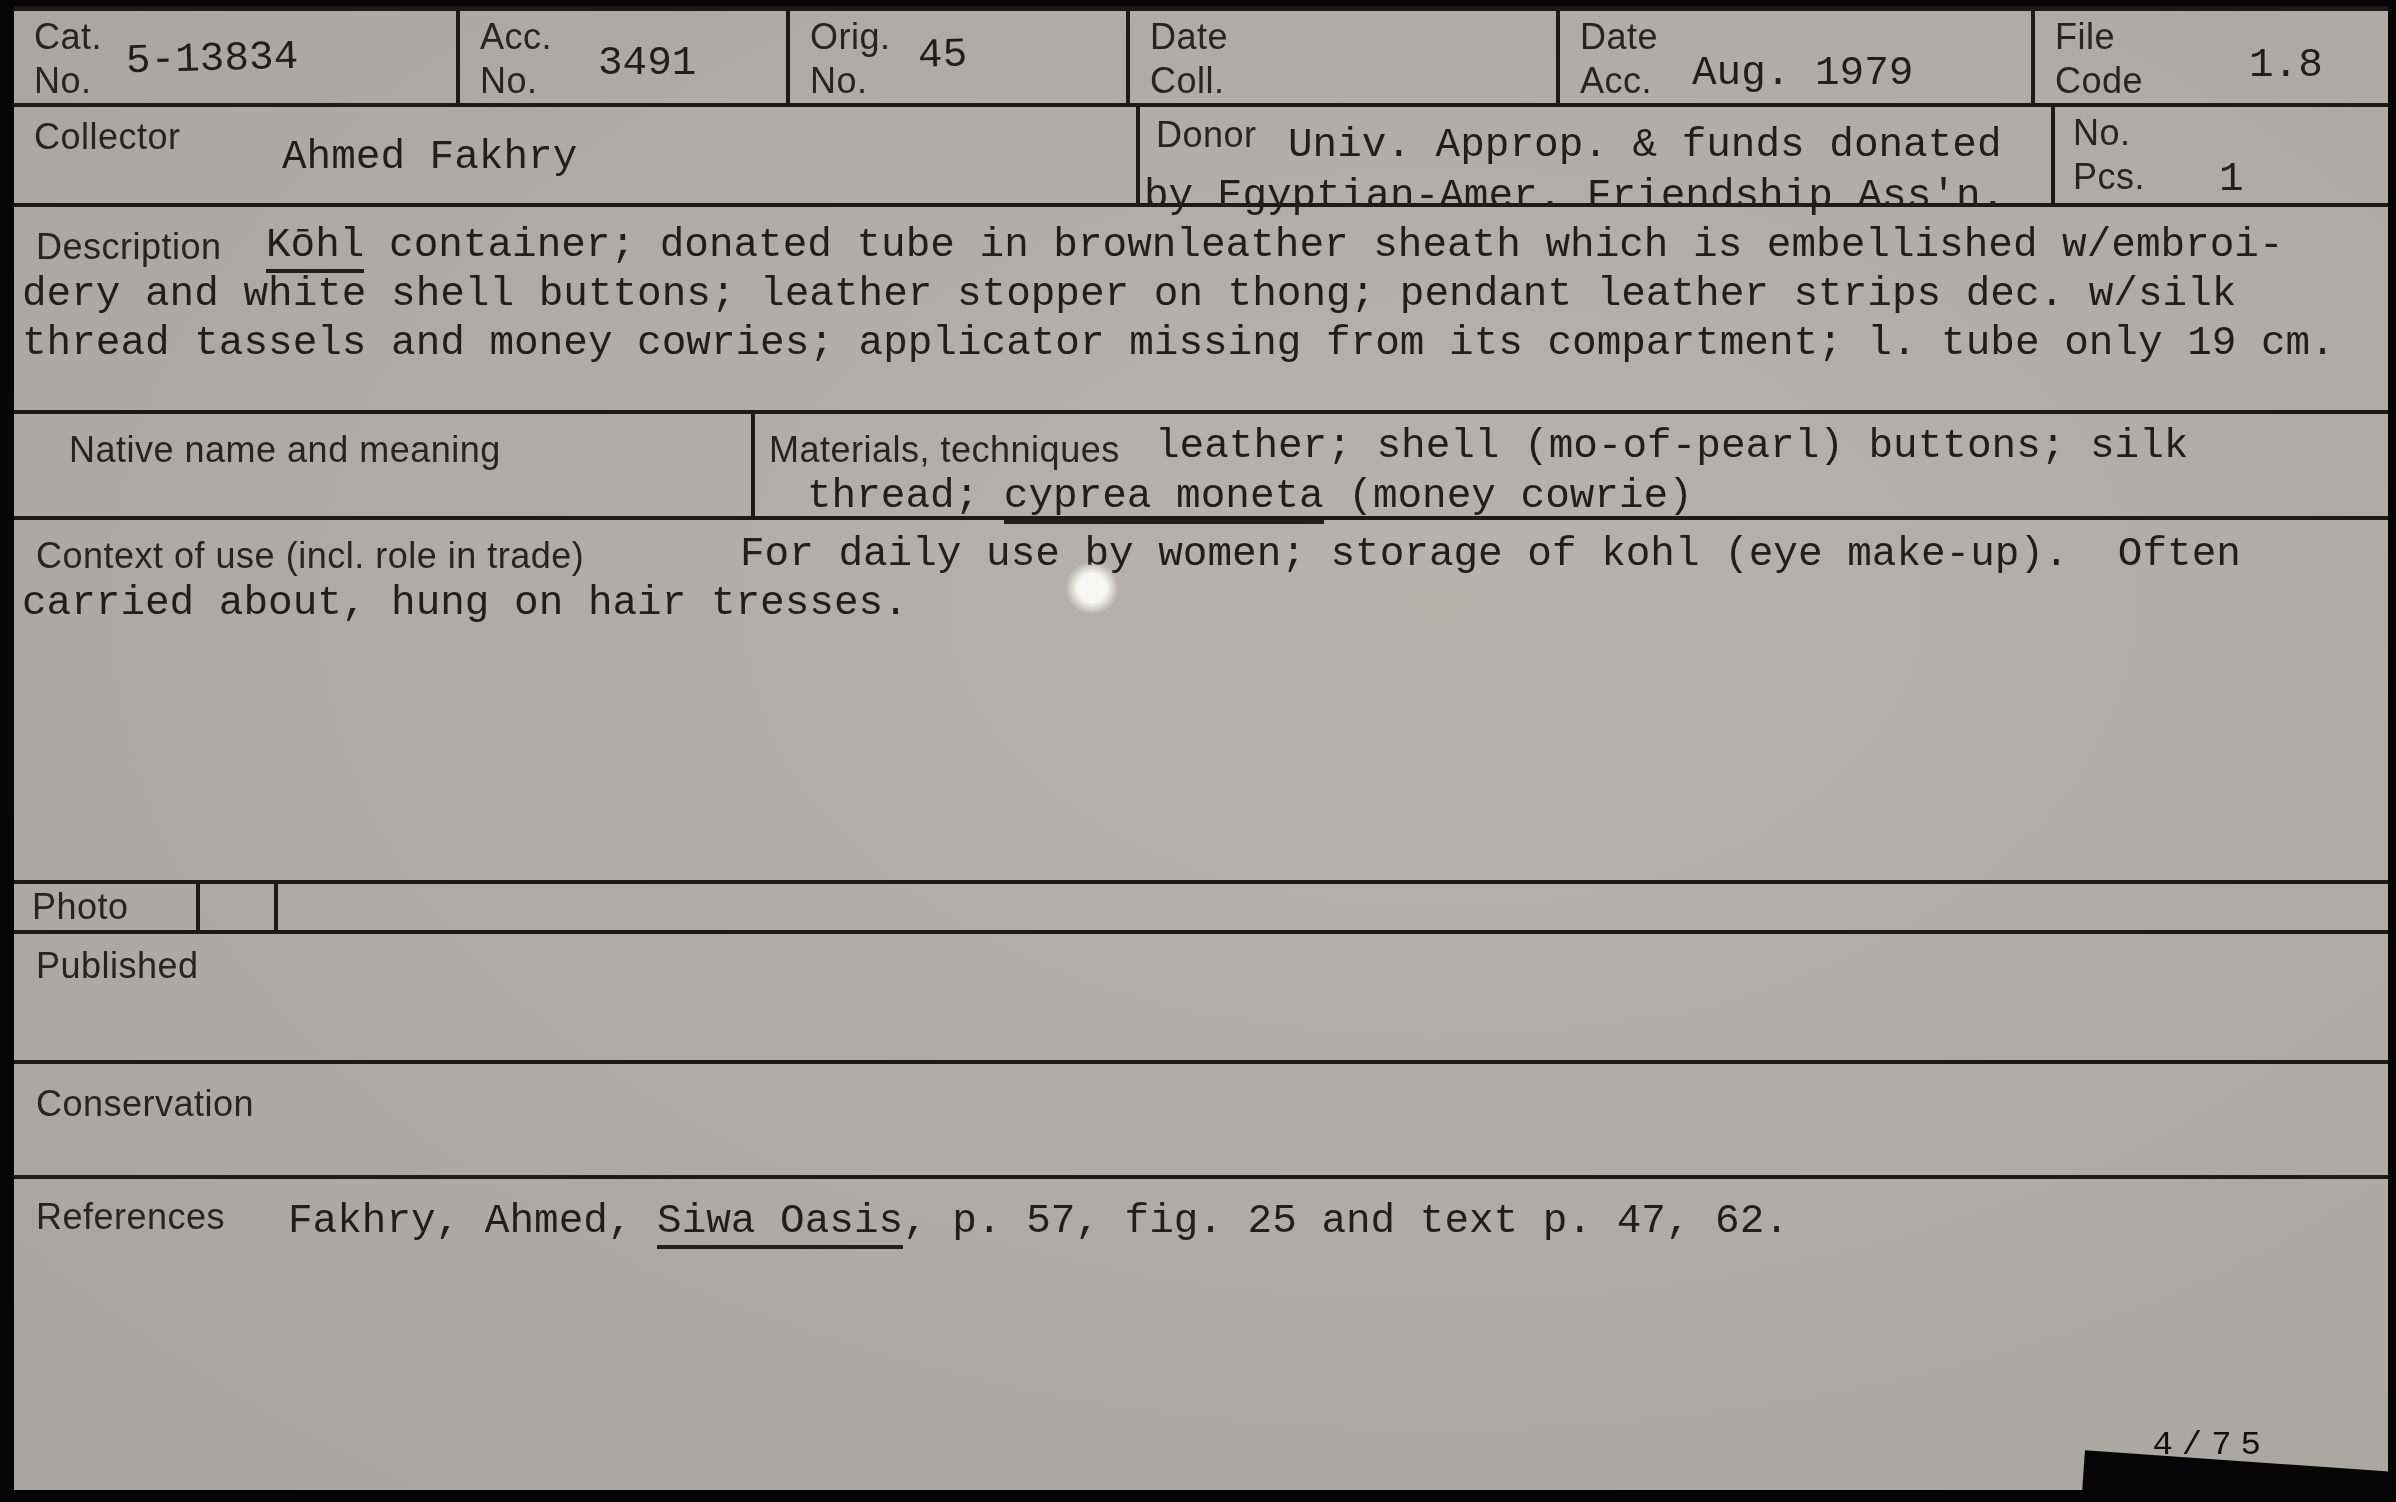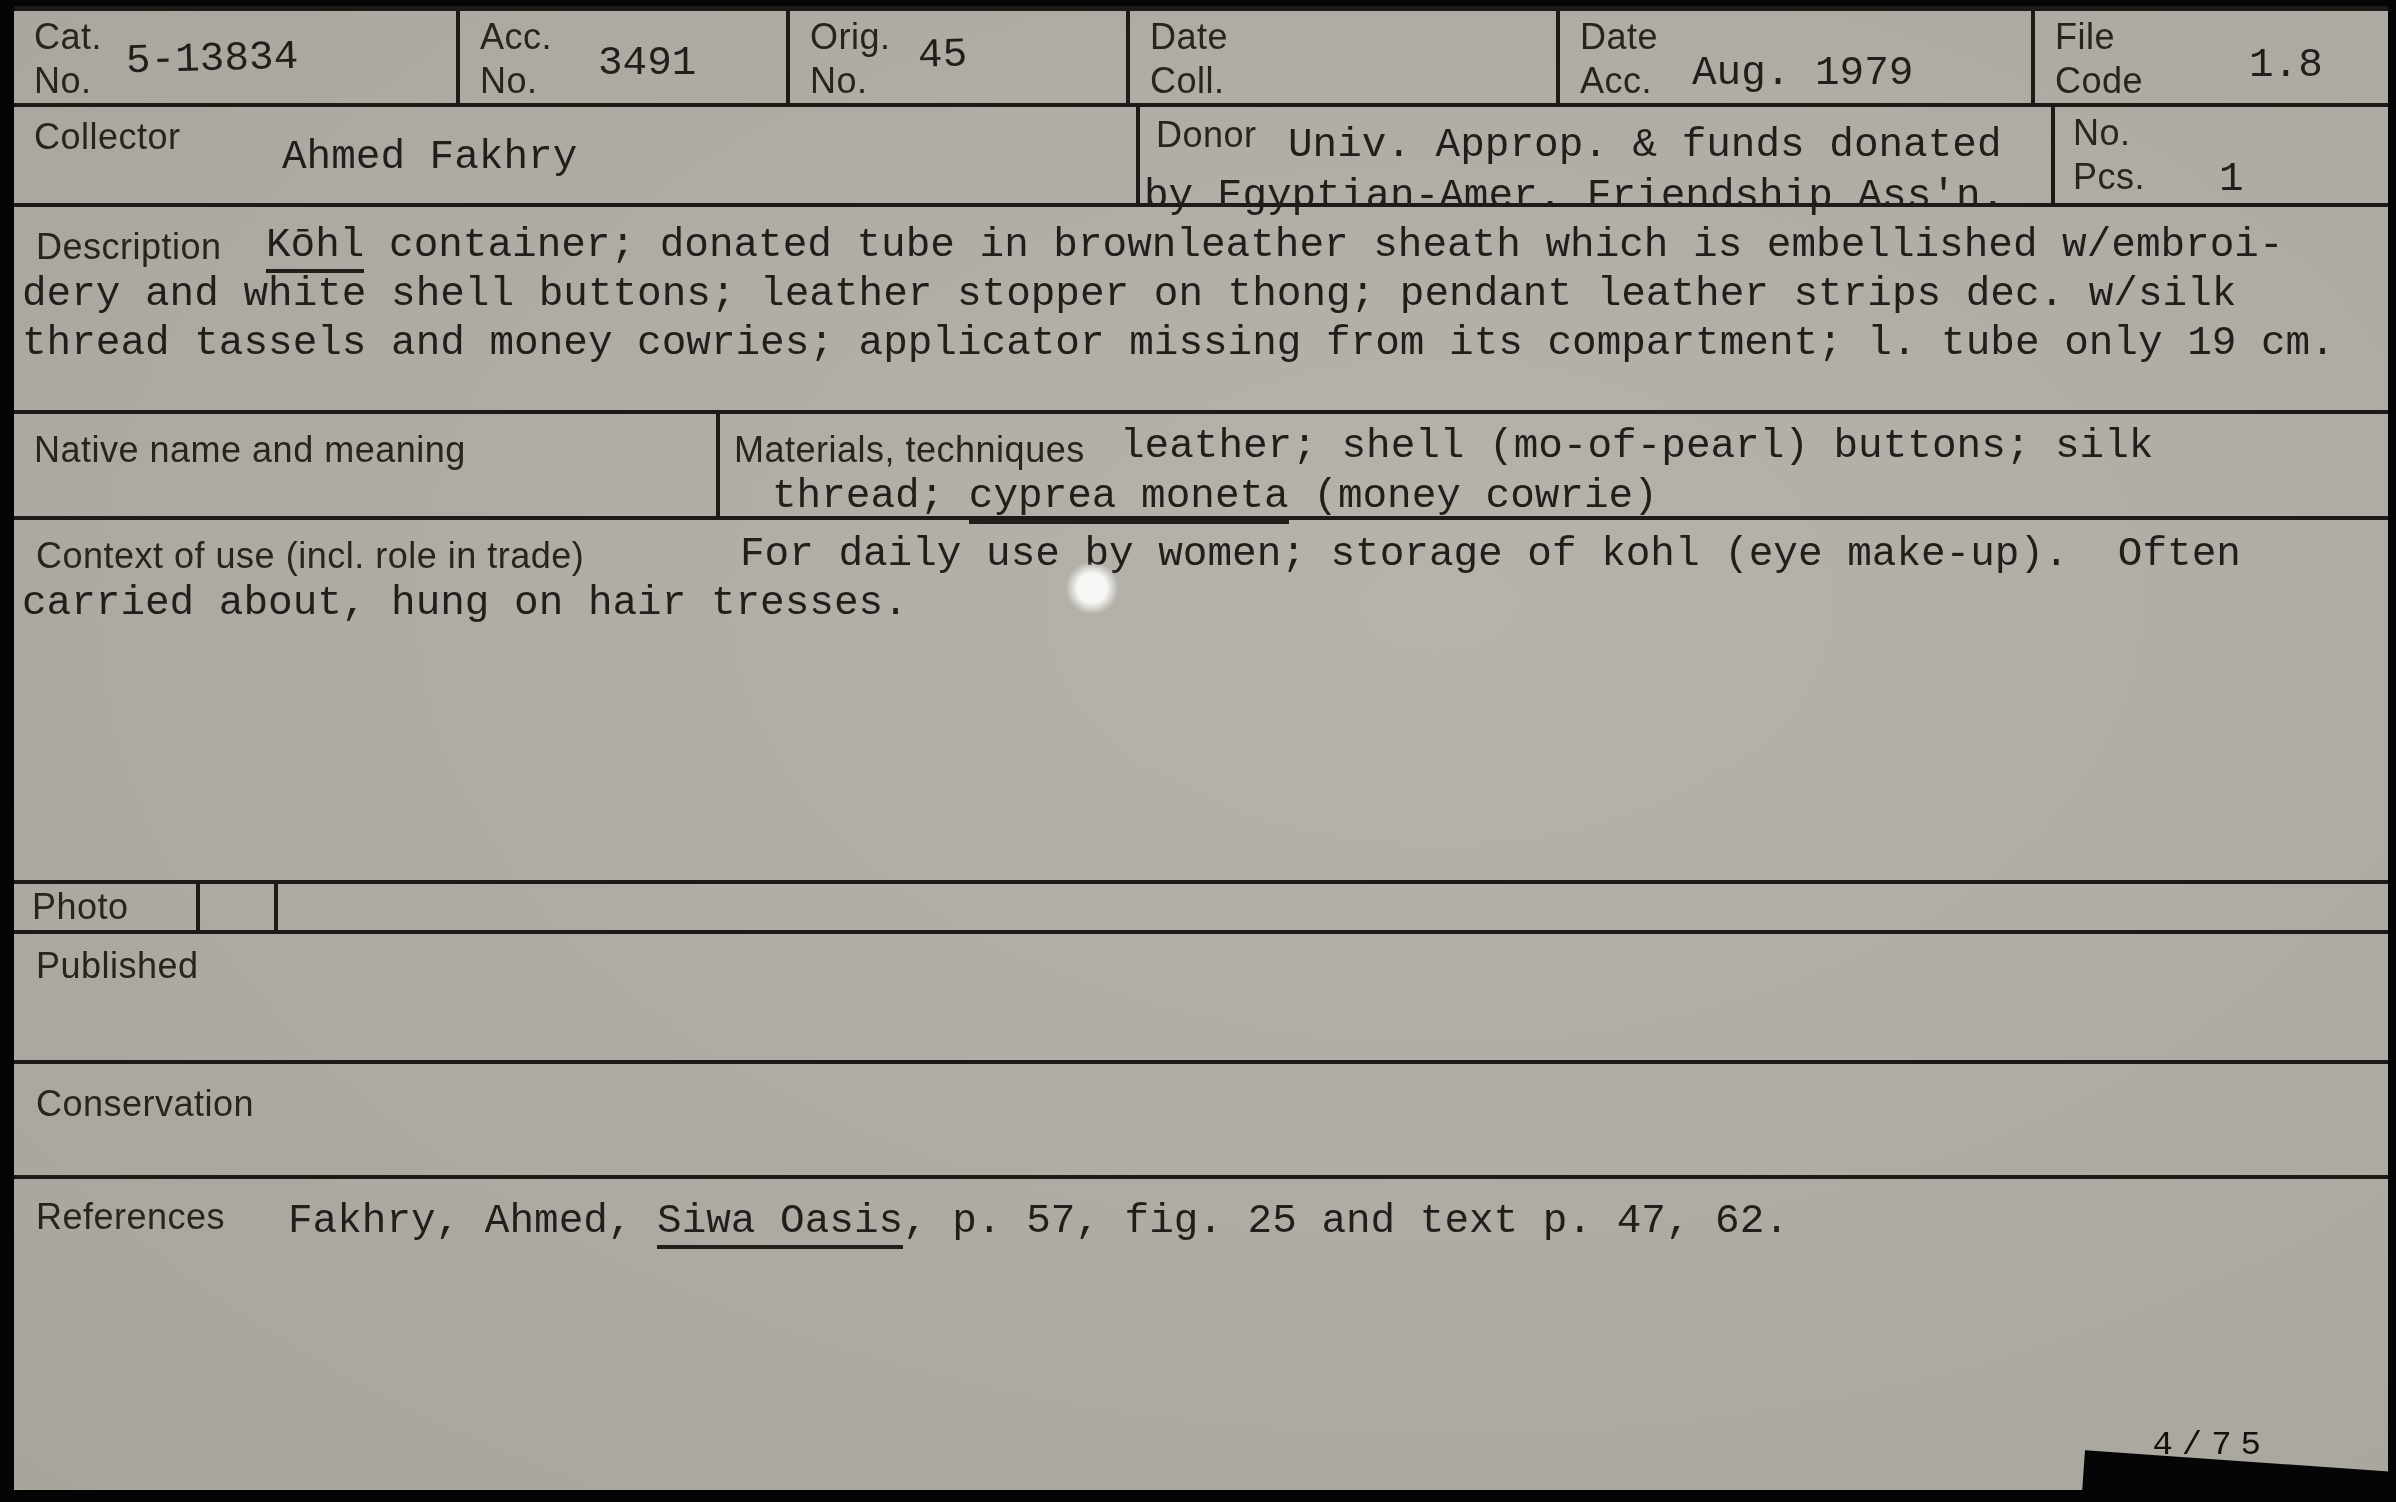--- a/index.html
+++ b/index.html
@@ -47,21 +47,21 @@
     color:var(--typed);
     white-space:pre;
   }
   .u{border-bottom:4px solid var(--typed);padding-bottom:1px;}
 
   
   .r-header{height:96px;}
   .r-two{height:100px;}
   .r-desc{height:207px;display:block;padding:14px 8px 0 8px;}
   .r-prov{height:95px;display:block;padding:8px 8px 0 22px;}
-  .r-nm{height:106px;}
+  .r-nm{height:106px;padding-left:35px;}
   .r-ctx{height:364px;display:block;padding:10px 8px 0 8px;}
   .r-photo{height:50px;}
   .r-pub{height:130px;display:block;padding:10px 20px 0 22px;}
   .r-cons{height:115px;display:block;padding:18px 8px 0 22px;}
   .r-ref{flex:1;display:block;padding:14px 8px 0 22px;}
 
   
   .hc{padding:4px 0 0 20px;}
   .hc .lbl{display:block;}
   .hc .val{position:absolute;}

